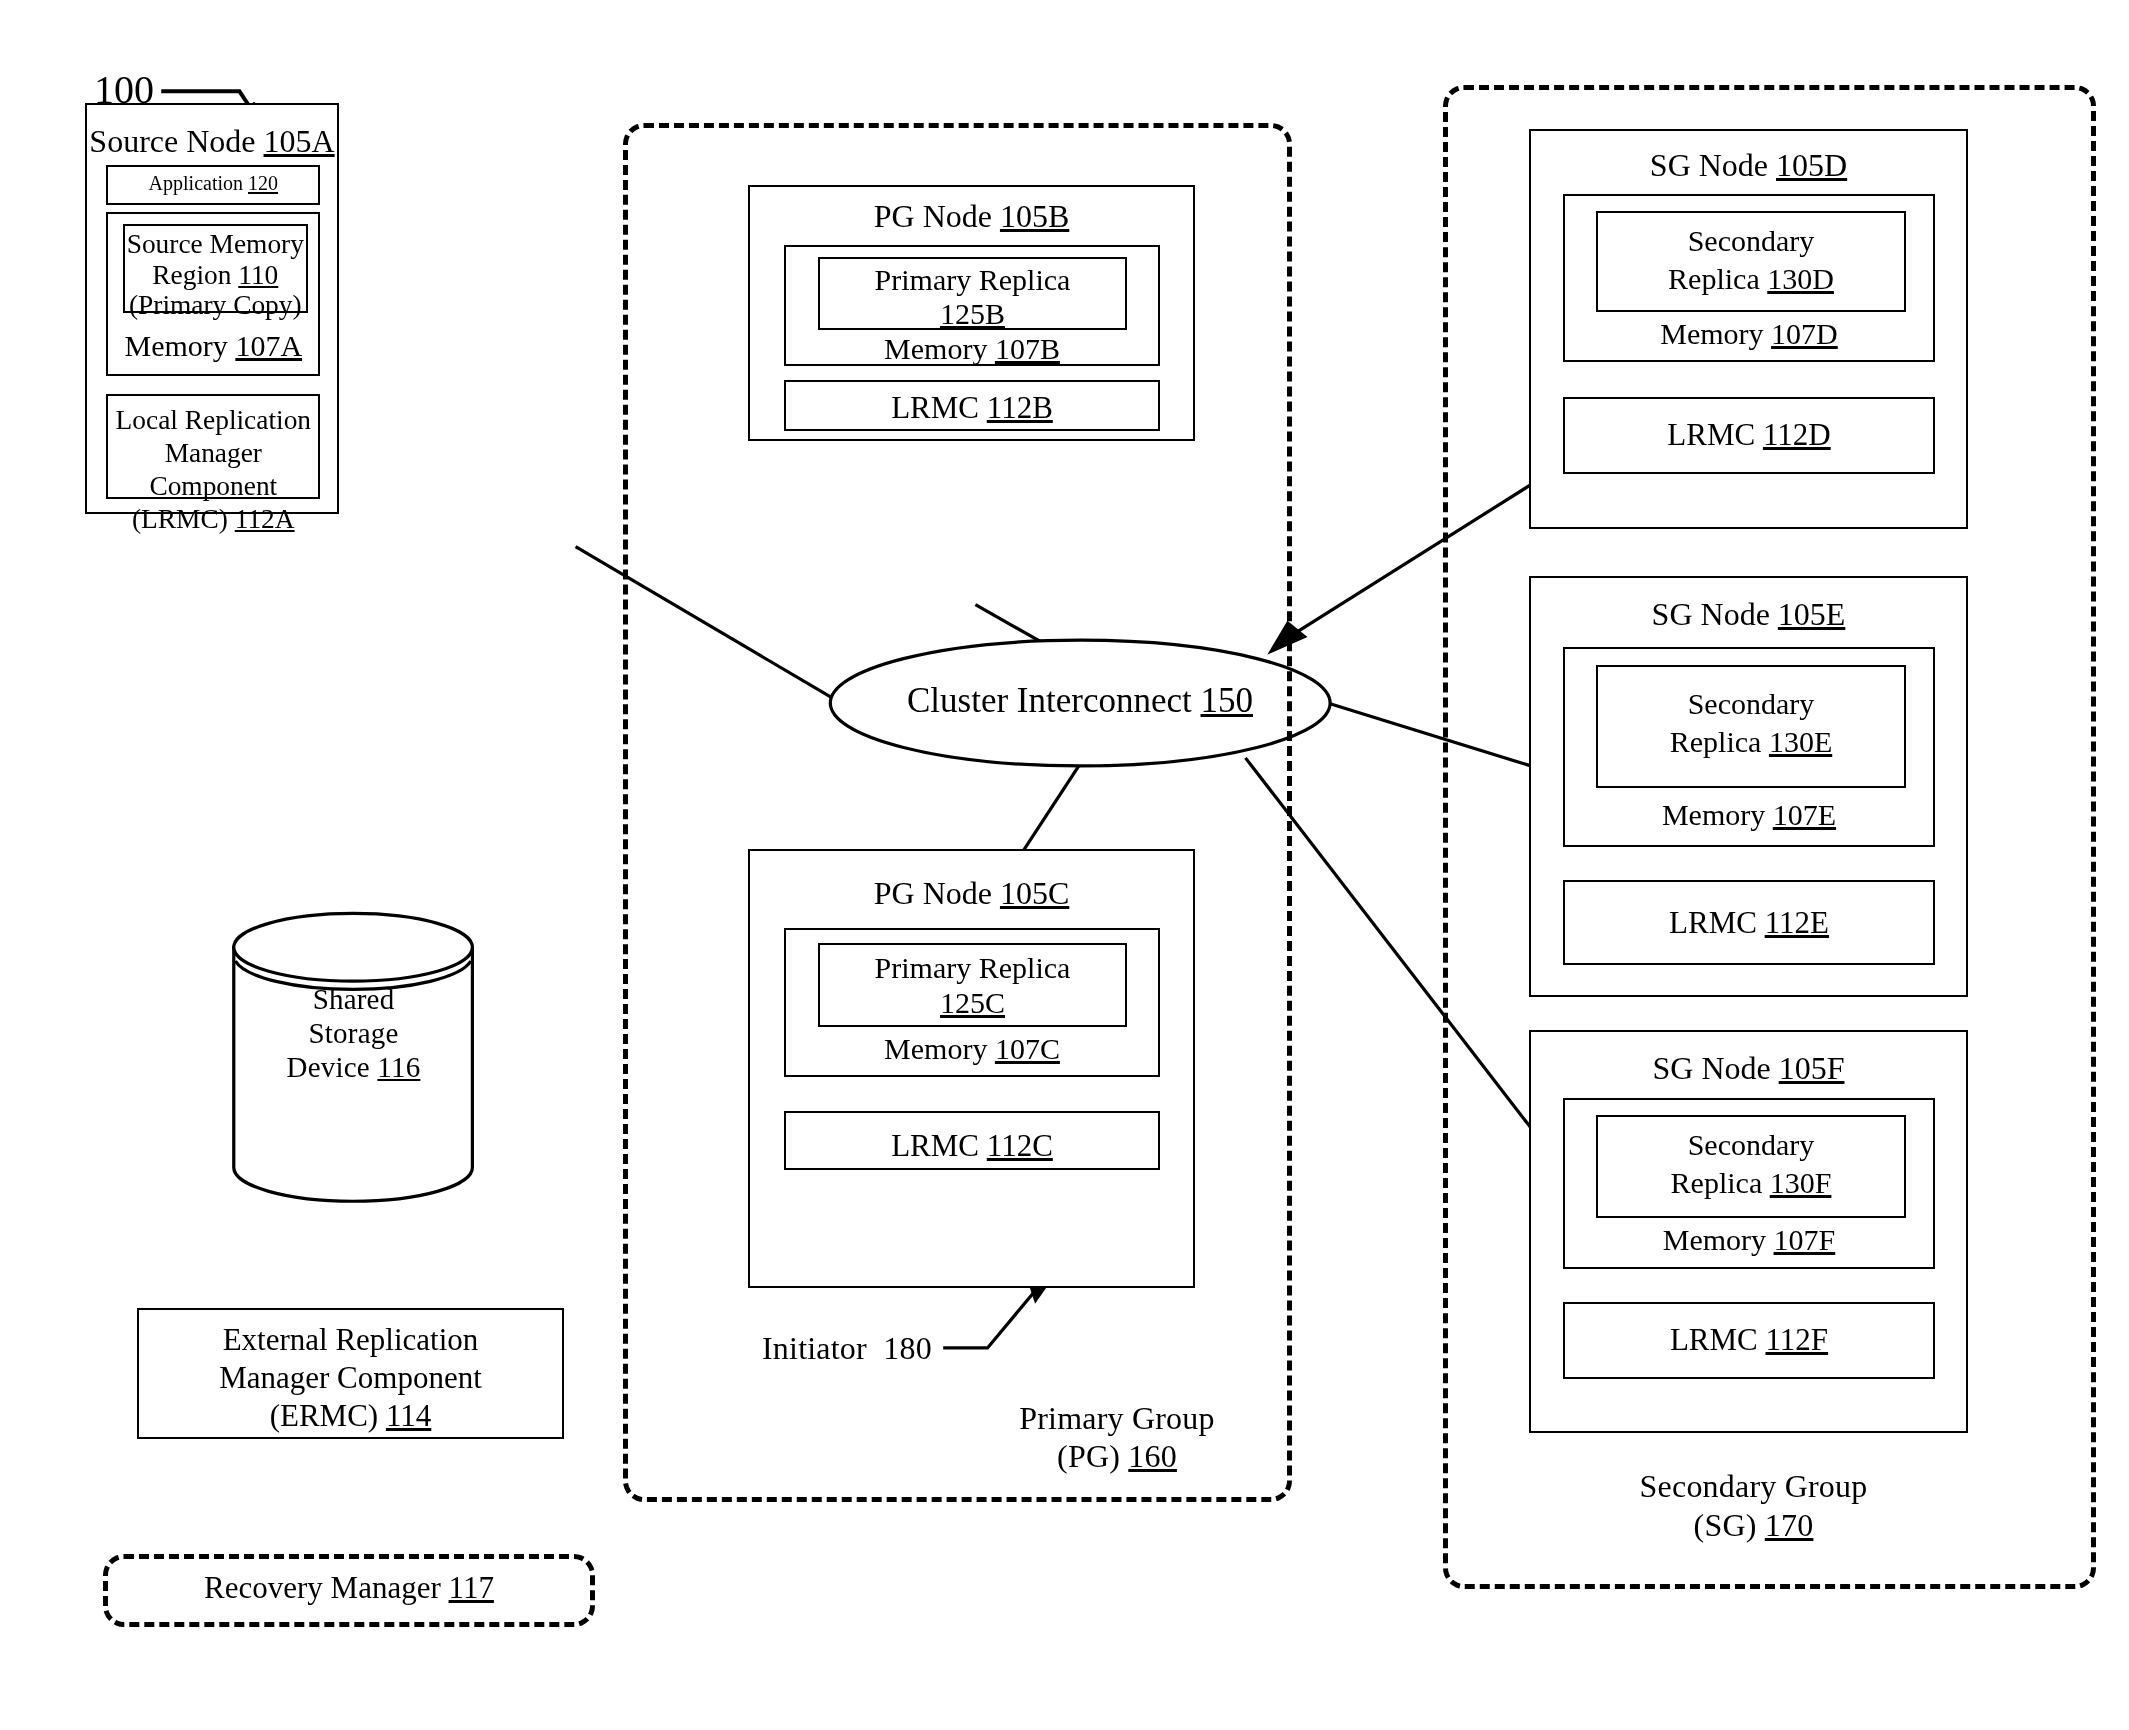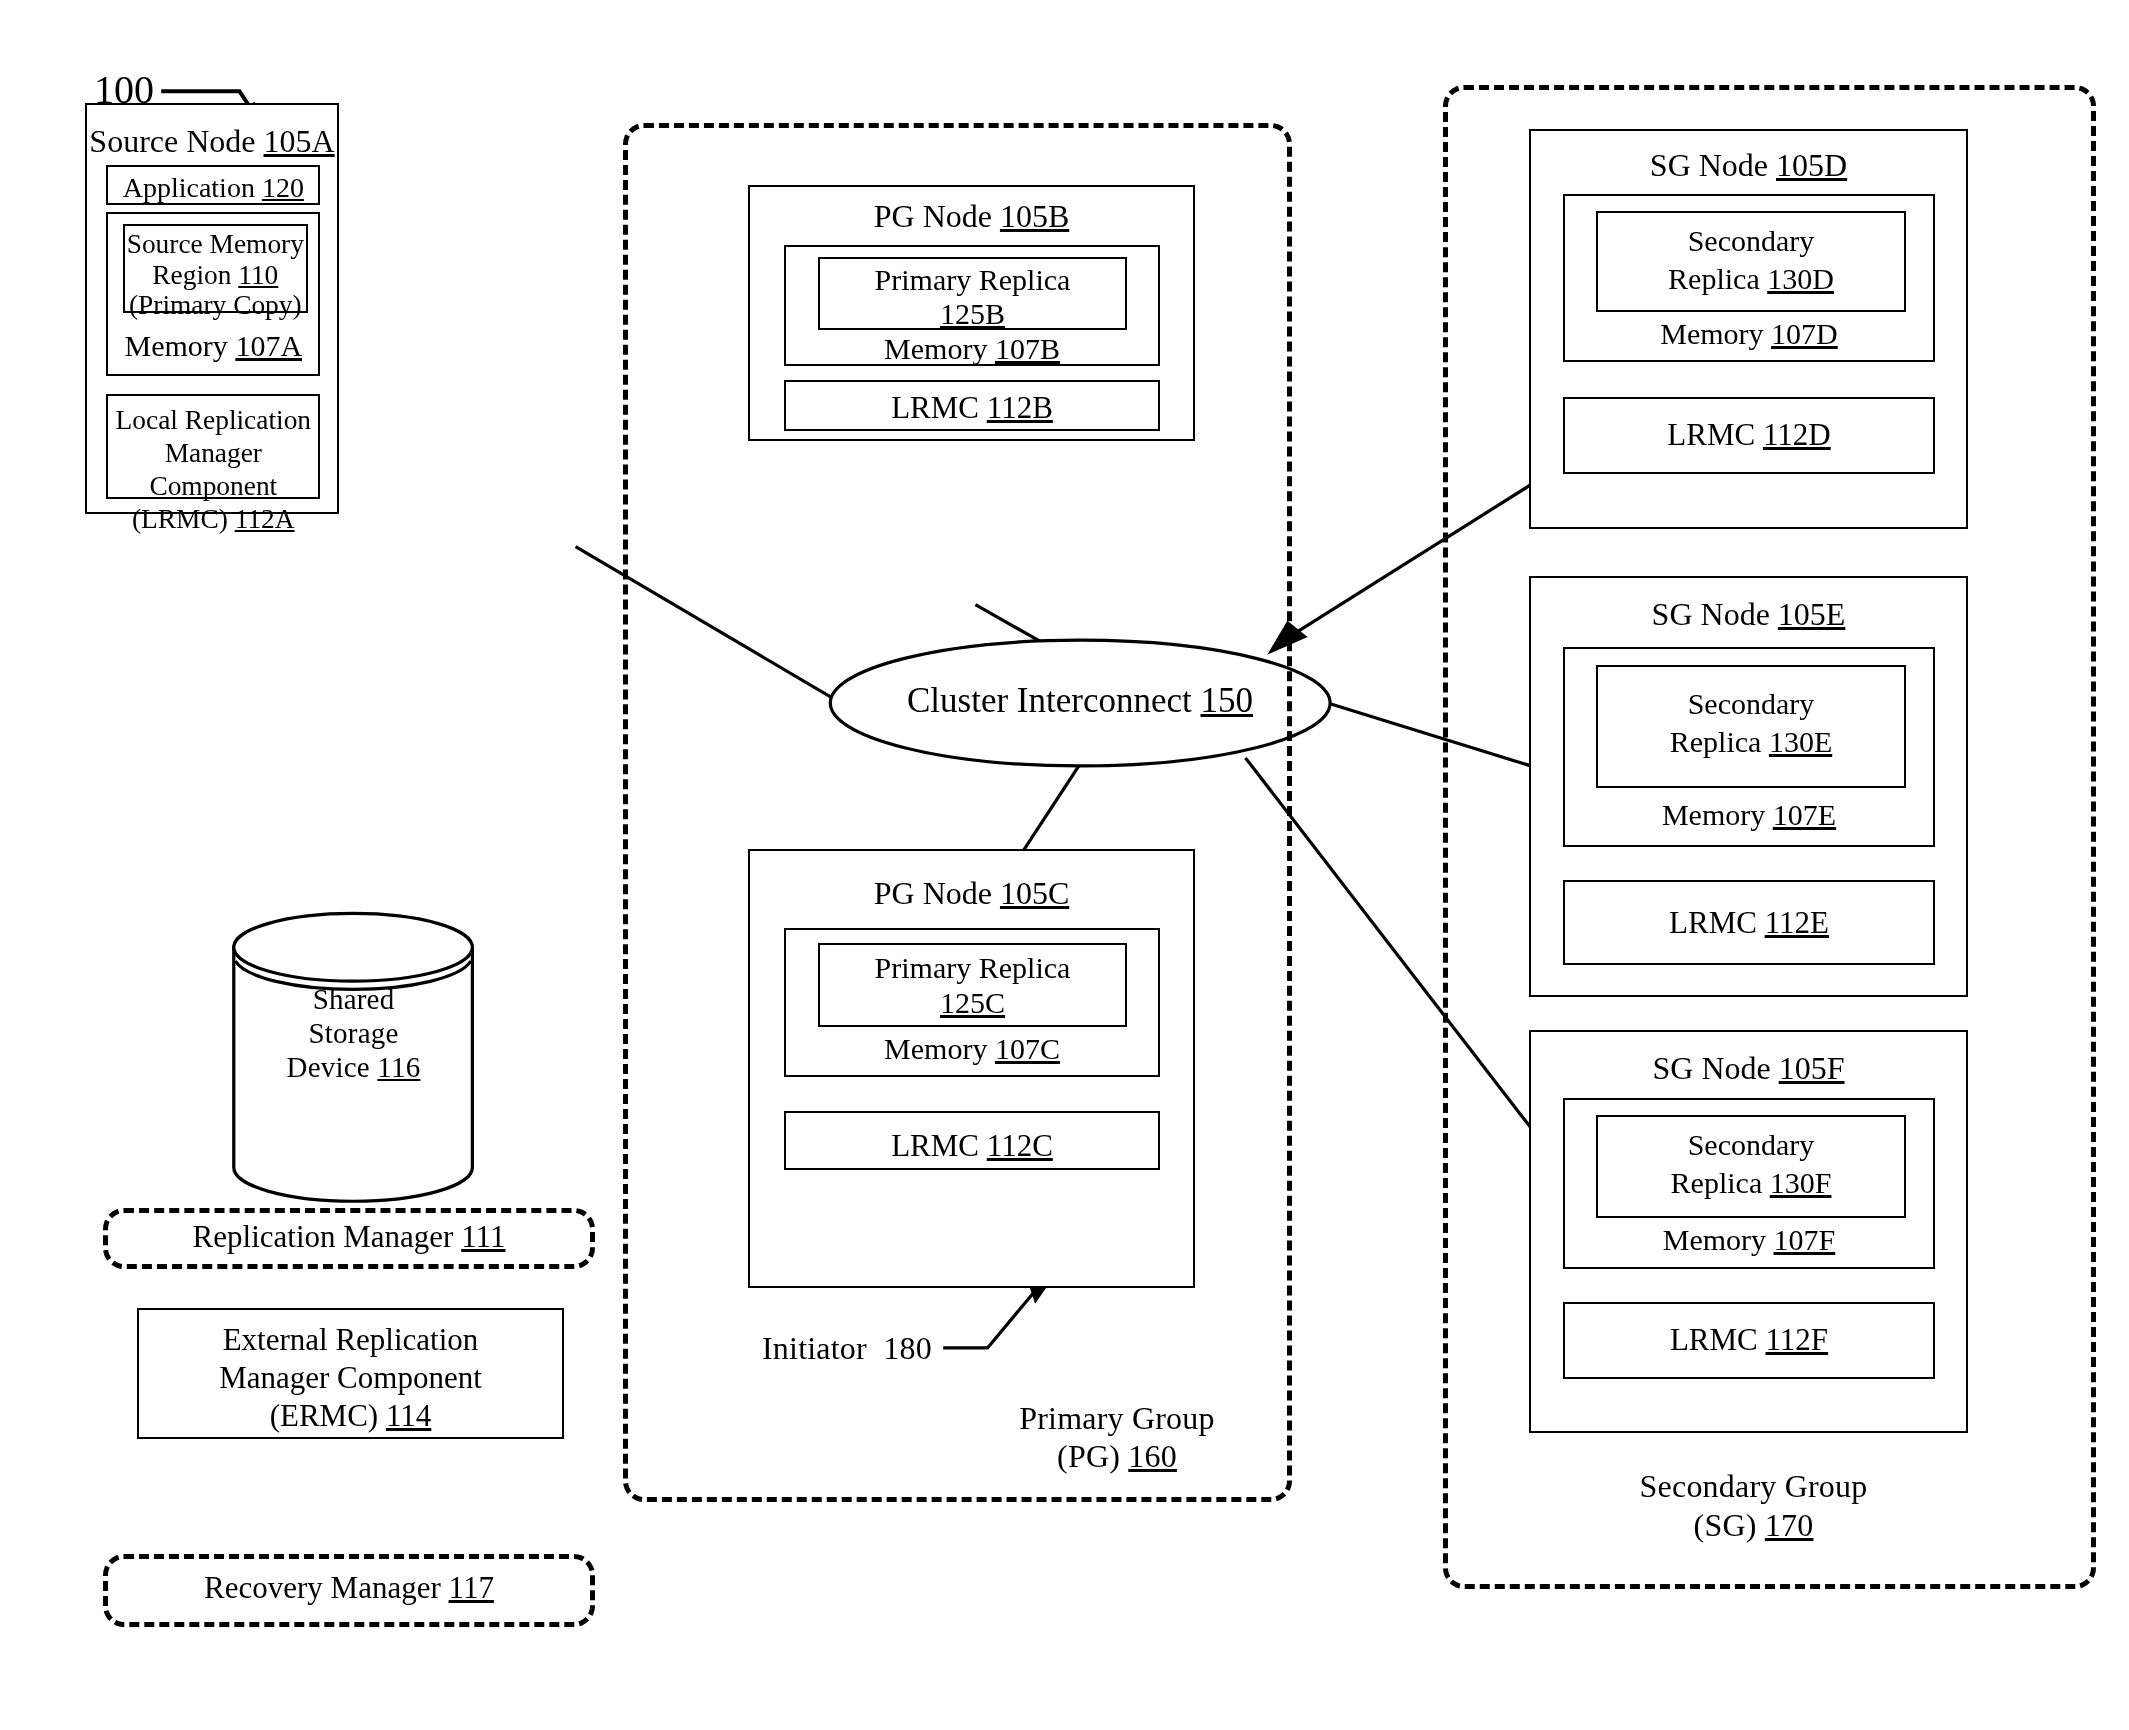--- a/index.html
+++ b/index.html
@@ -98,40 +98,37 @@
       <path d="M 292 1192 A 148 42 0 0 0 584 1192" fill="none"></path>
     </g>
   </svg>
 
   <div class="fig-num" style="left:60px; top:66px;margin-left:34px;">100</div>
 
   <div class="box" style="left:85px; top:103px; width:254px; height:411px;padding-left:35px;">
     <div class="ctr" style="top:18px; font-size:32px;"><span>Source Node </span><span class="u">105A</span></div>
 
     <div class="box" style="left:19.3px; top:60px; width:214px; height:40px;">
-      <div class="ctr" style="top:4.8px; font-size:28px;"><span>Application </span><span class="u">120</span></div>
+      <div class="ctr" style="top:4.8px; font-size:20px;"><span>Application </span><span class="u">120</span></div>
     </div>
 
     <div class="box" style="left:19.3px; top:107px; width:214px; height:164px;">
       <div class="box" style="left:14.5px; top:9.7px; width:185px; height:89px;">
         <div class="ctr" style="top:3.2px; font-size:27.4px; line-height:1.12;"><span>Source Memory</span><br><span>Region </span><span class="u">110</span><br><span>(Primary Copy)</span></div>
       </div>
       <div class="ctr" style="top:115px; font-size:30px;"><span>Memory </span><span class="u">107A</span></div>
     </div>
 
     <div class="box" style="left:19.3px; top:289px; width:214px; height:105px;">
       <div class="ctr" style="top:8px; font-size:27.4px; line-height:1.2;"><span>Local Replication</span><br><span>Manager  Component</span><br><span>(LRMC)  </span><span class="u">112A</span></div>
     </div>
   </div>
 
   <div class="lbl" style="left:234px; top:982px; width:239px; font-size:29px;"><span>Shared</span><br><span>Storage</span><br><span>Device </span><span class="u">116</span></div>
 
-  <div class="dbox" style="left:103px; top:1208px; width:492px; height:61px;">
-    <div class="ctr" style="top:6.4px; font-size:31px;"><span>Replication Manager </span><span class="u">111</span></div>
-  </div>
 
   <div class="box" style="left:137px; top:1308px; width:427px; height:131px;">
     <div class="ctr" style="top:11.3px; font-size:31px; line-height:1.22;"><span>External Replication</span><br><span>Manager  Component</span><br><span>(ERMC)  </span><span class="u">114</span></div>
   </div>
 
   <div class="dbox" style="left:103px; top:1554px; width:492px; height:73px;">
     <div class="ctr" style="top:11.3px; font-size:31px;"><span>Recovery Manager </span><span class="u">117</span></div>
   </div>
 
   <div class="dbox" style="left:623px; top:123px; width:669px; height:1379px;"></div>

